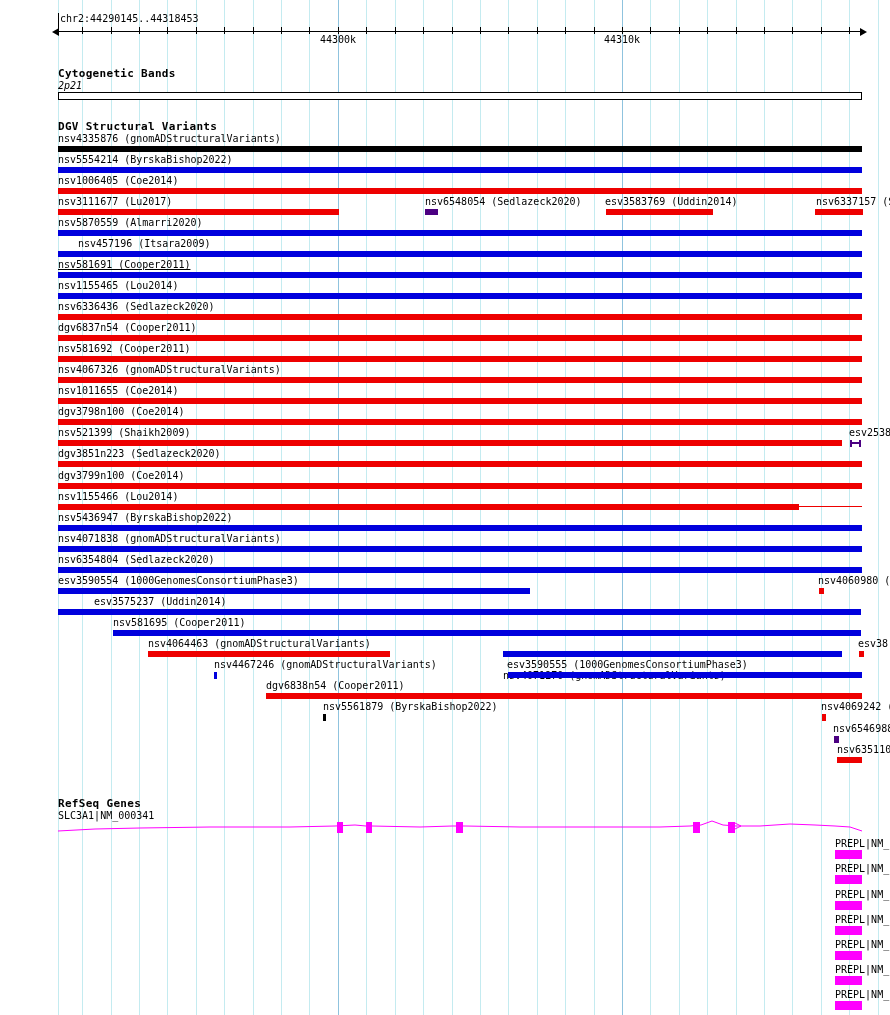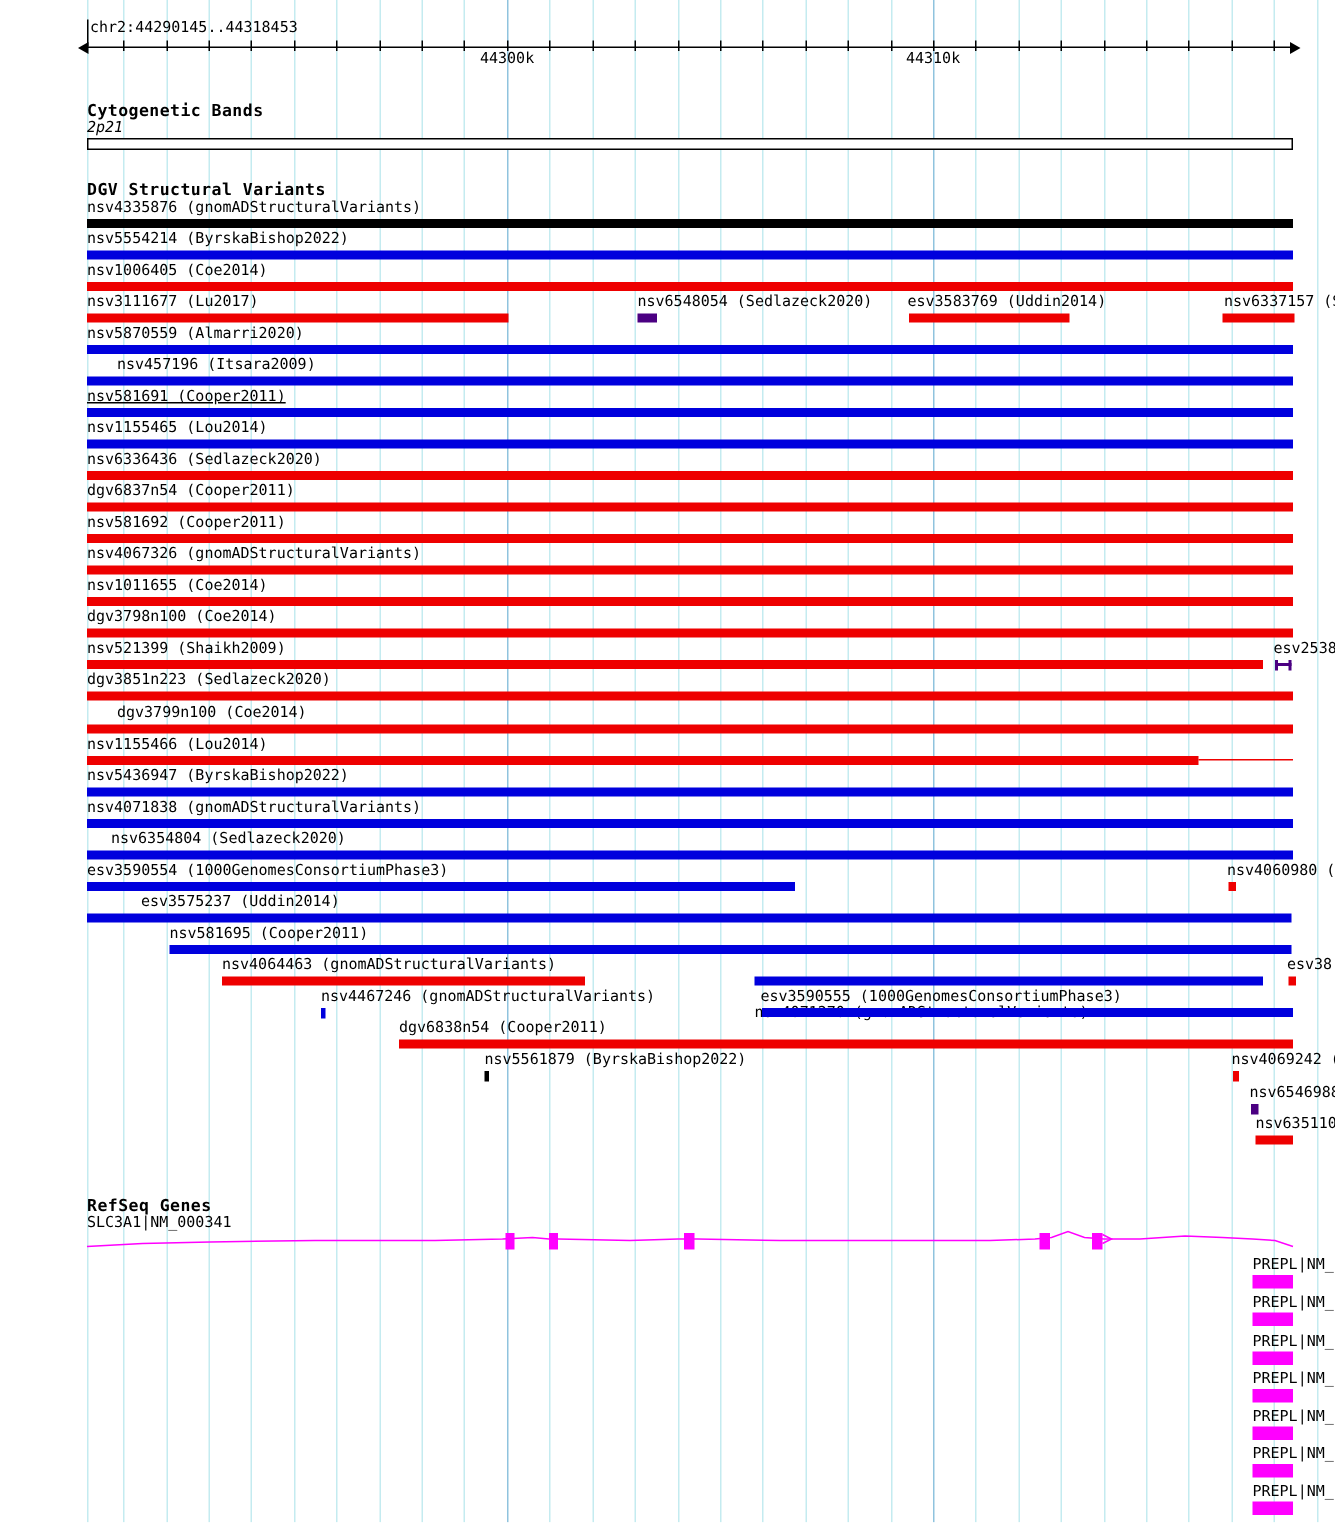--- a/index.html
+++ b/index.html
@@ -138,30 +138,30 @@
       <div class="label" style="left: 58px; top: 406px;">dgv3798n100 (Coe2014)</div>
       <div class="bar" style="left: 58px; top: 419px; width: 804px; height: 6px; background: rgb(238, 0, 0); position: absolute;"></div>
       <div class="label" style="left: 58px; top: 427px;">nsv521399 (Shaikh2009)</div>
       <div class="bar" style="left: 58px; top: 440px; width: 784px; height: 6px; background: rgb(238, 0, 0); position: absolute;"></div>
       <div class="label" style="left: 849px; top: 427px;">esv2538</div>
       <div class="ibeam-cap" style="left: 850px; top: 440px; height: 7px; background: rgb(75, 0, 130); position: absolute; width: 2px;"></div>
       <div class="ibeam-cap" style="left: 859px; top: 440px; height: 7px; background: rgb(75, 0, 130); position: absolute; width: 2px;"></div>
       <div class="ibeam-mid" style="left: 850px; top: 442px; width: 11px; height: 2px; background: rgb(75, 0, 130); position: absolute;"></div>
       <div class="label" style="left: 58px; top: 448px;">dgv3851n223 (Sedlazeck2020)</div>
       <div class="bar" style="left: 58px; top: 461px; width: 804px; height: 6px; background: rgb(238, 0, 0); position: absolute;"></div>
-      <div class="label" style="left: 58px; top: 470px; padding-left: 20px;">dgv3799n100 (Coe2014)</div>
+      <div class="label" style="left: 58px; top: 470px;">dgv3799n100 (Coe2014)</div>
       <div class="bar" style="left: 58px; top: 483px; width: 804px; height: 6px; background: rgb(238, 0, 0); position: absolute;"></div>
       <div class="label" style="left: 58px; top: 491px;">nsv1155466 (Lou2014)</div>
       <div class="bar" style="left: 58px; top: 504px; width: 741px; height: 6px; background: rgb(238, 0, 0); position: absolute;"></div>
       <div class="thinline" style="left: 799px; top: 506px; width: 63px; height: 1px; background: rgb(238, 0, 0); position: absolute;"></div>
       <div class="label" style="left: 58px; top: 512px;">nsv5436947 (ByrskaBishop2022)</div>
       <div class="bar" style="left: 58px; top: 525px; width: 804px; height: 6px; background: rgb(0, 0, 221); position: absolute;"></div>
       <div class="label" style="left: 58px; top: 533px;">nsv4071838 (gnomADStructuralVariants)</div>
       <div class="bar" style="left: 58px; top: 546px; width: 804px; height: 6px; background: rgb(0, 0, 221); position: absolute;"></div>
-      <div class="label" style="left: 58px; top: 554px; margin-left: 16px;">nsv6354804 (Sedlazeck2020)</div>
+      <div class="label" style="left: 58px; top: 554px;">nsv6354804 (Sedlazeck2020)</div>
       <div class="bar" style="left: 58px; top: 567px; width: 804px; height: 6px; background: rgb(0, 0, 221); position: absolute;"></div>
       <div class="label" style="left: 58px; top: 575px;">esv3590554 (1000GenomesConsortiumPhase3)</div>
       <div class="bar" style="left: 58px; top: 588px; width: 472px; height: 6px; background: rgb(0, 0, 221); position: absolute;"></div>
       <div class="label" style="left: 818px; top: 575px;">nsv4060980 (</div>
       <div class="bar" style="left: 819px; top: 588px; width: 5px; height: 6px; background: rgb(238, 0, 0); position: absolute;"></div>
       <div class="label" style="left: 58px; top: 596px; margin-left: 36px;">esv3575237 (Uddin2014)</div>
       <div class="bar" style="left: 58px; top: 609px; width: 803px; height: 6px; background: rgb(0, 0, 221); position: absolute;"></div>
       <div class="label" style="left: 113px; top: 617px;">nsv581695 (Cooper2011)</div>
       <div class="bar" style="left: 113px; top: 630px; width: 748px; height: 6px; background: rgb(0, 0, 221); position: absolute;"></div>
       <div class="label" style="left: 148px; top: 638px;">nsv4064463 (gnomADStructuralVariants)</div>

